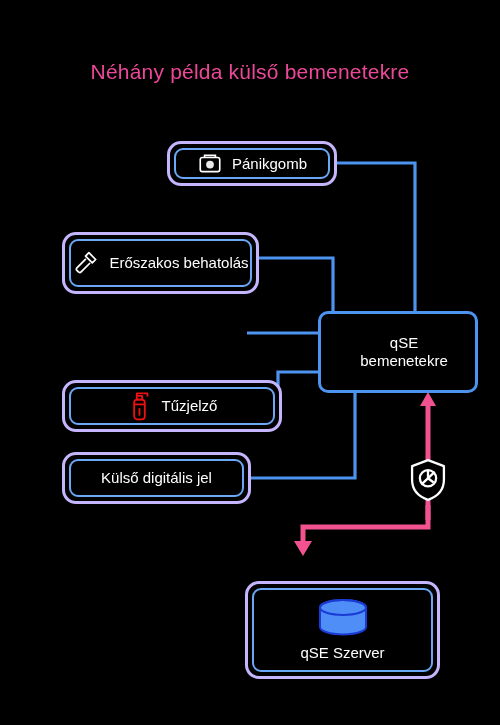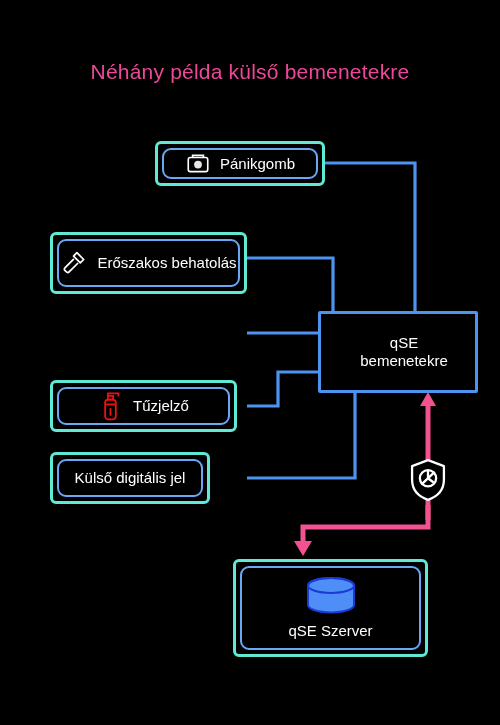--- a/index.html
+++ b/index.html
@@ -49,34 +49,35 @@
   .node {
     position: absolute;
     box-sizing: border-box;
     display: flex;
     align-items: center;
     justify-content: center;
     background: #000000;
     z-index: 5;
   }
   .node-rounded {
-    border: 3px solid #5eead4;
-    border-radius: 6px;
+    border: 3px solid #c4b5fd;
+    border-radius: 14px;
+    margin-left: 12px;
   }
   .node-rounded::after {
     content: "";
     position: absolute;
     left: 4px; top: 4px; right: 4px; bottom: 4px;
     border: 2px solid #6aa8f5;
     border-radius: 9px;
     pointer-events: none;
   }
   .node-square {
     border: 3px solid #4d94f0;
-    border-radius: 2px;
+    border-radius: 10px;
     padding-left: 12px;
   }
 
   .node-inner {
     position: relative;
     z-index: 2;
     display: flex;
     align-items: center;
     justify-content: center;
     gap: 9px;
@@ -98,24 +99,24 @@
     flex: 0 0 auto;
     display: inline-flex;
     align-items: center;
     justify-content: center;
   }
 
   
   #node-panic      { left: 155px; top: 141px; width: 170px; height: 45px; }
   #node-forced     { left: 50px;  top: 232px; width: 197px; height: 62px; }
   #node-dooropen   { left: 50px;  top: 307px; width: 197px; height: 52px; }
-  #node-fire       { left: 50px;  top: 380px; width: 187px; height: 52px; }
-  #node-digital    { left: 50px;  top: 452px; width: 160px; height: 52px; }
+  #node-fire       { left: 50px;  top: 380px; width: 220px; height: 52px; }
+  #node-digital    { left: 50px;  top: 452px; width: 189px; height: 52px; }
   #node-controller { left: 318px; top: 311px; width: 160px; height: 82px; }
-  #node-server     { left: 233px; top: 559px; width: 195px; height: 98px;
+  #node-server     { left: 233px; top: 581px; width: 195px; height: 98px;
                      flex-direction: column; }
 
   #node-server .node-inner {
     flex-direction: column;
     gap: 6px;
   }
 
   
   #shield-node {
     position: absolute;

